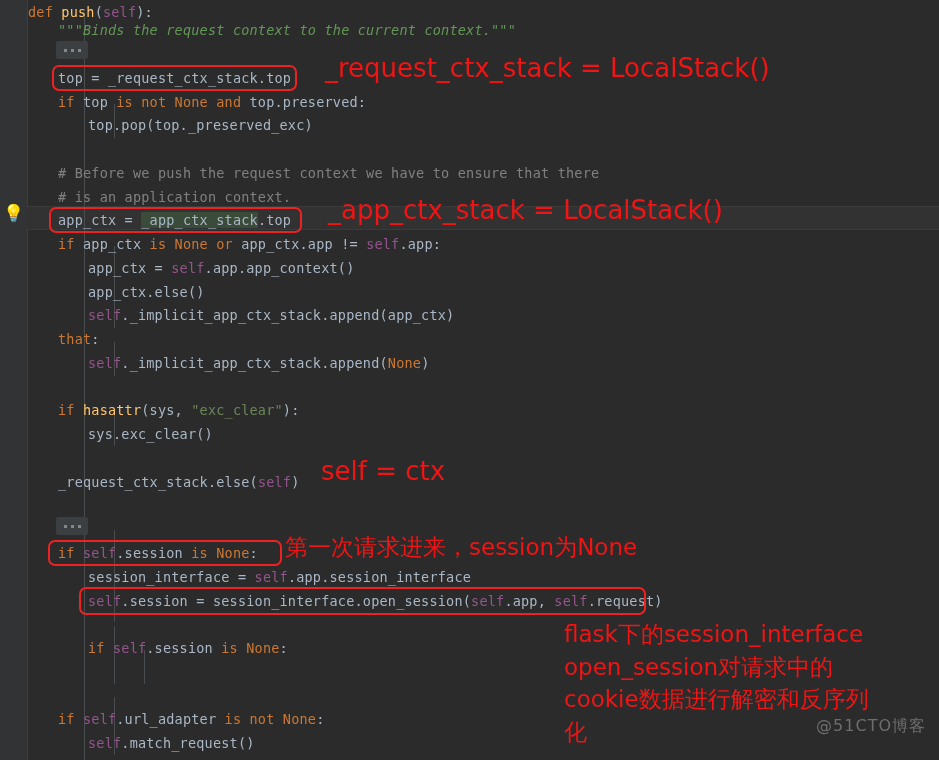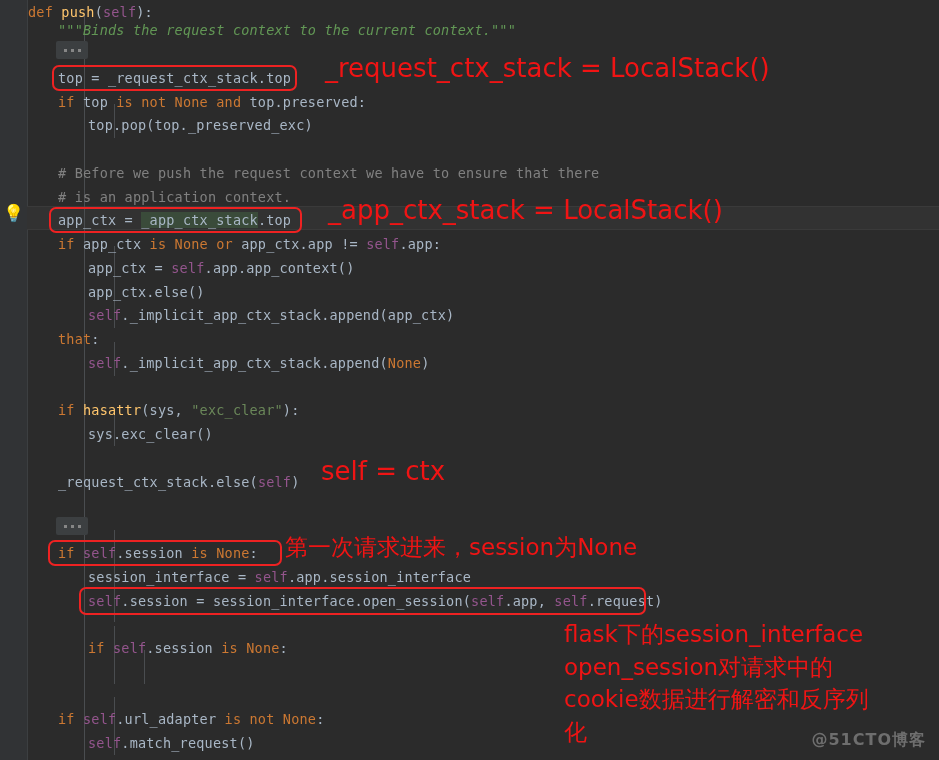--- a/index.html
+++ b/index.html
@@ -130,26 +130,25 @@
   .anno-lg { font-size: 26px; margin-left: 15px; }
   .anno-cjk { font-size: 23px; }
   .anno-block {
     font-size: 23px;
     line-height: 1.42;
     white-space: pre-line;
   }
   .watermark {
     position: absolute;
     right: 13px;
-    bottom: 9px;
+    bottom: 23px;
     color: #6e6e6e;
     font-size: 16px;
     font-family: "DejaVu Sans", "Liberation Sans", sans-serif;
     letter-spacing: 1px;
-    font-weight: bold;
   }
 </style>
 </head>
 <body>
 
 <div id="root">
 
   <div class="gutter"></div>
   <div class="editor-vline" style="left:84px;"></div>
 

